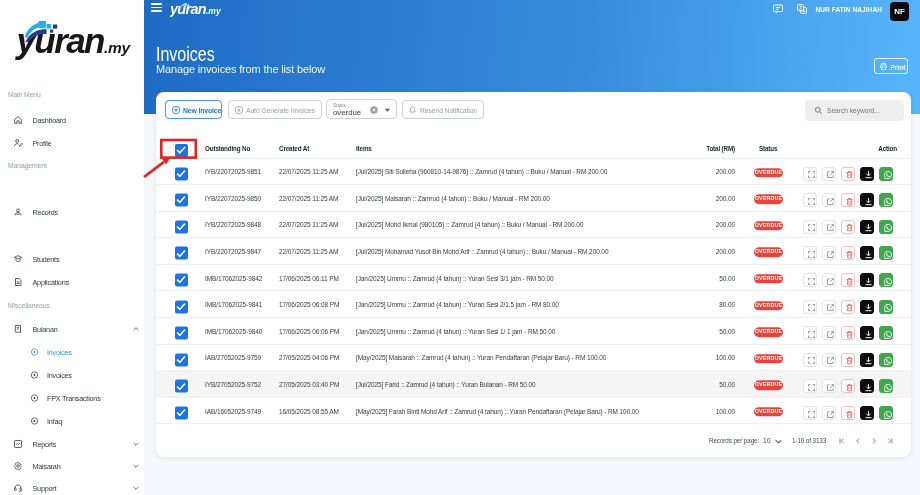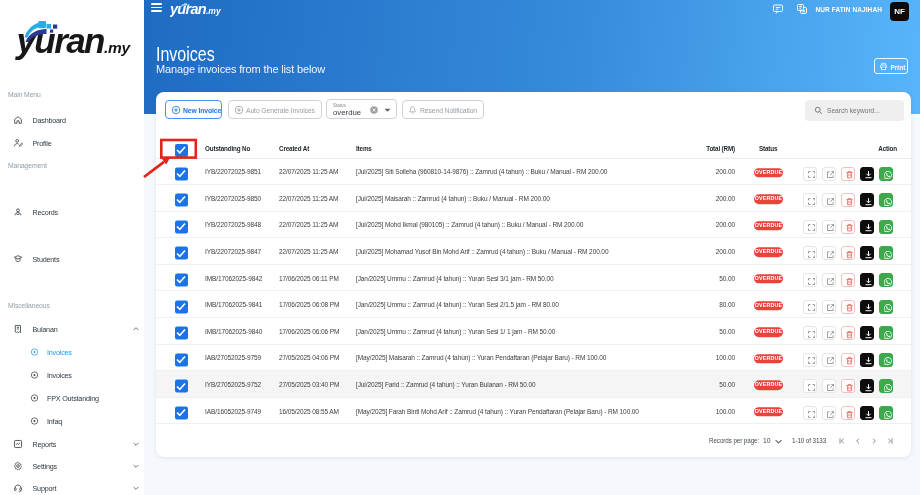--- a/index.html
+++ b/index.html
@@ -115,20 +115,29 @@
     </div>
   <div class="side-item" style="top:248.0px;">
       <span class="si-ic">
         <svg viewBox="0 0 24 24" width="100%" height="100%" fill="none" stroke="currentColor" stroke-width="2">
           <path d="M12 4 L21 8 L12 12 L3 8 Z"></path>
           <path d="M7 10.5 V15 C7 16.6 9.2 18 12 18 C14.8 18 17 16.6 17 15 V10.5"></path>
         </svg>
       </span>
       <span class="si-tx">Students</span>
     </div>
+  <div class="side-item" style="top:271.0px;">
+      <span class="si-ic">
+        <svg viewBox="0 0 24 24" width="100%" height="100%" fill="none" stroke="currentColor" stroke-width="2">
+          <path d="M6 3.5 H14.5 L19 8 V20.5 H6 Z"></path>
+          <path d="M9 12 H16 M9 15.5 H16"></path>
+        </svg>
+      </span>
+      <span class="si-tx">Applications</span>
+    </div>
   <div class="side-label" style="top:302.0px;">Miscellaneous</div>
   <div class="side-item" style="top:318.0px;">
       <span class="si-ic">
         <svg viewBox="0 0 24 24" width="100%" height="100%" fill="none" stroke="currentColor" stroke-width="2">
           <path d="M5.5 3.5 H18 V20.5 L15.5 19 L13 20.5 L10.5 19 L8 20.5 L5.5 19 Z"></path>
           <path d="M9 8 H14.5 M9 12 H14.5"></path>
         </svg>
       </span>
       <span class="si-tx">Bulanan</span>
       <span class="si-ch">
@@ -155,21 +164,21 @@
       </span>
       <span class="si-tx">Invoices</span>
     </div>
   <div class="side-item sub-item" style="top:387.0px;">
       <span class="si-ic">
         <svg viewBox="0 0 24 24" width="100%" height="100%" fill="none" stroke="currentColor" stroke-width="2">
           <circle cx="12" cy="12" r="8.5"></circle>
           <circle cx="12" cy="12" r="2.6" fill="currentColor" stroke="none"></circle>
         </svg>
       </span>
-      <span class="si-tx">FPX Outstanding</span>
+      <span class="si-tx">FPX Transactions</span>
     </div>
   <div class="side-item" style="top:433.0px;">
       <span class="si-ic">
         <svg viewBox="0 0 24 24" width="100%" height="100%" fill="none" stroke="currentColor" stroke-width="2">
           <rect x="3.5" y="3.5" width="17" height="17" rx="2"></rect>
           <path d="M7.5 14 L10.5 10.5 L13.5 13 L16.5 9"></path>
         </svg>
       </span>
       <span class="si-tx">Reports</span>
       <span class="si-ch">
@@ -187,21 +196,21 @@
       </span>
       <span class="si-tx">Infaq</span>
     </div>
   <div class="side-item" style="top:455.0px;">
       <span class="si-ic">
         <svg viewBox="0 0 24 24" width="100%" height="100%" fill="none" stroke="currentColor" stroke-width="2">
           <circle cx="12" cy="12" r="3.2"></circle>
           <path d="M12 3 L13.2 5.6 L16 5 L16.8 7.8 L19.5 8.5 L18.6 11.2 L20.5 13.3 L18.4 15.2 L19 18 L16.2 18.4 L15.2 21 L12.6 19.8 L10.2 21.2 L8.8 18.7 L6 18.8 L6 16 L3.6 14.6 L5.2 12.3 L3.8 9.8 L6.2 8.4 L6 5.6 L8.8 5.4 L10 3 Z" stroke-width="1.6"></path>
         </svg>
       </span>
-      <span class="si-tx">Settings</span>
+      <span class="si-tx">Maisarah</span>
       <span class="si-ch">
         <svg viewBox="0 0 24 24" width="100%" height="100%" fill="none" stroke="currentColor" stroke-width="2.6">
           <path d="M5 9 L12 16 L19 9"></path>
         </svg>
       </span>
     </div>
   <div class="side-item" style="top:477.0px;">
       <span class="si-ic">
         <svg viewBox="0 0 24 24" width="100%" height="100%" fill="none" stroke="currentColor" stroke-width="2">
           <path d="M4.5 13 C4.5 8 7.8 4.8 12 4.8 C16.2 4.8 19.5 8 19.5 13"></path>

